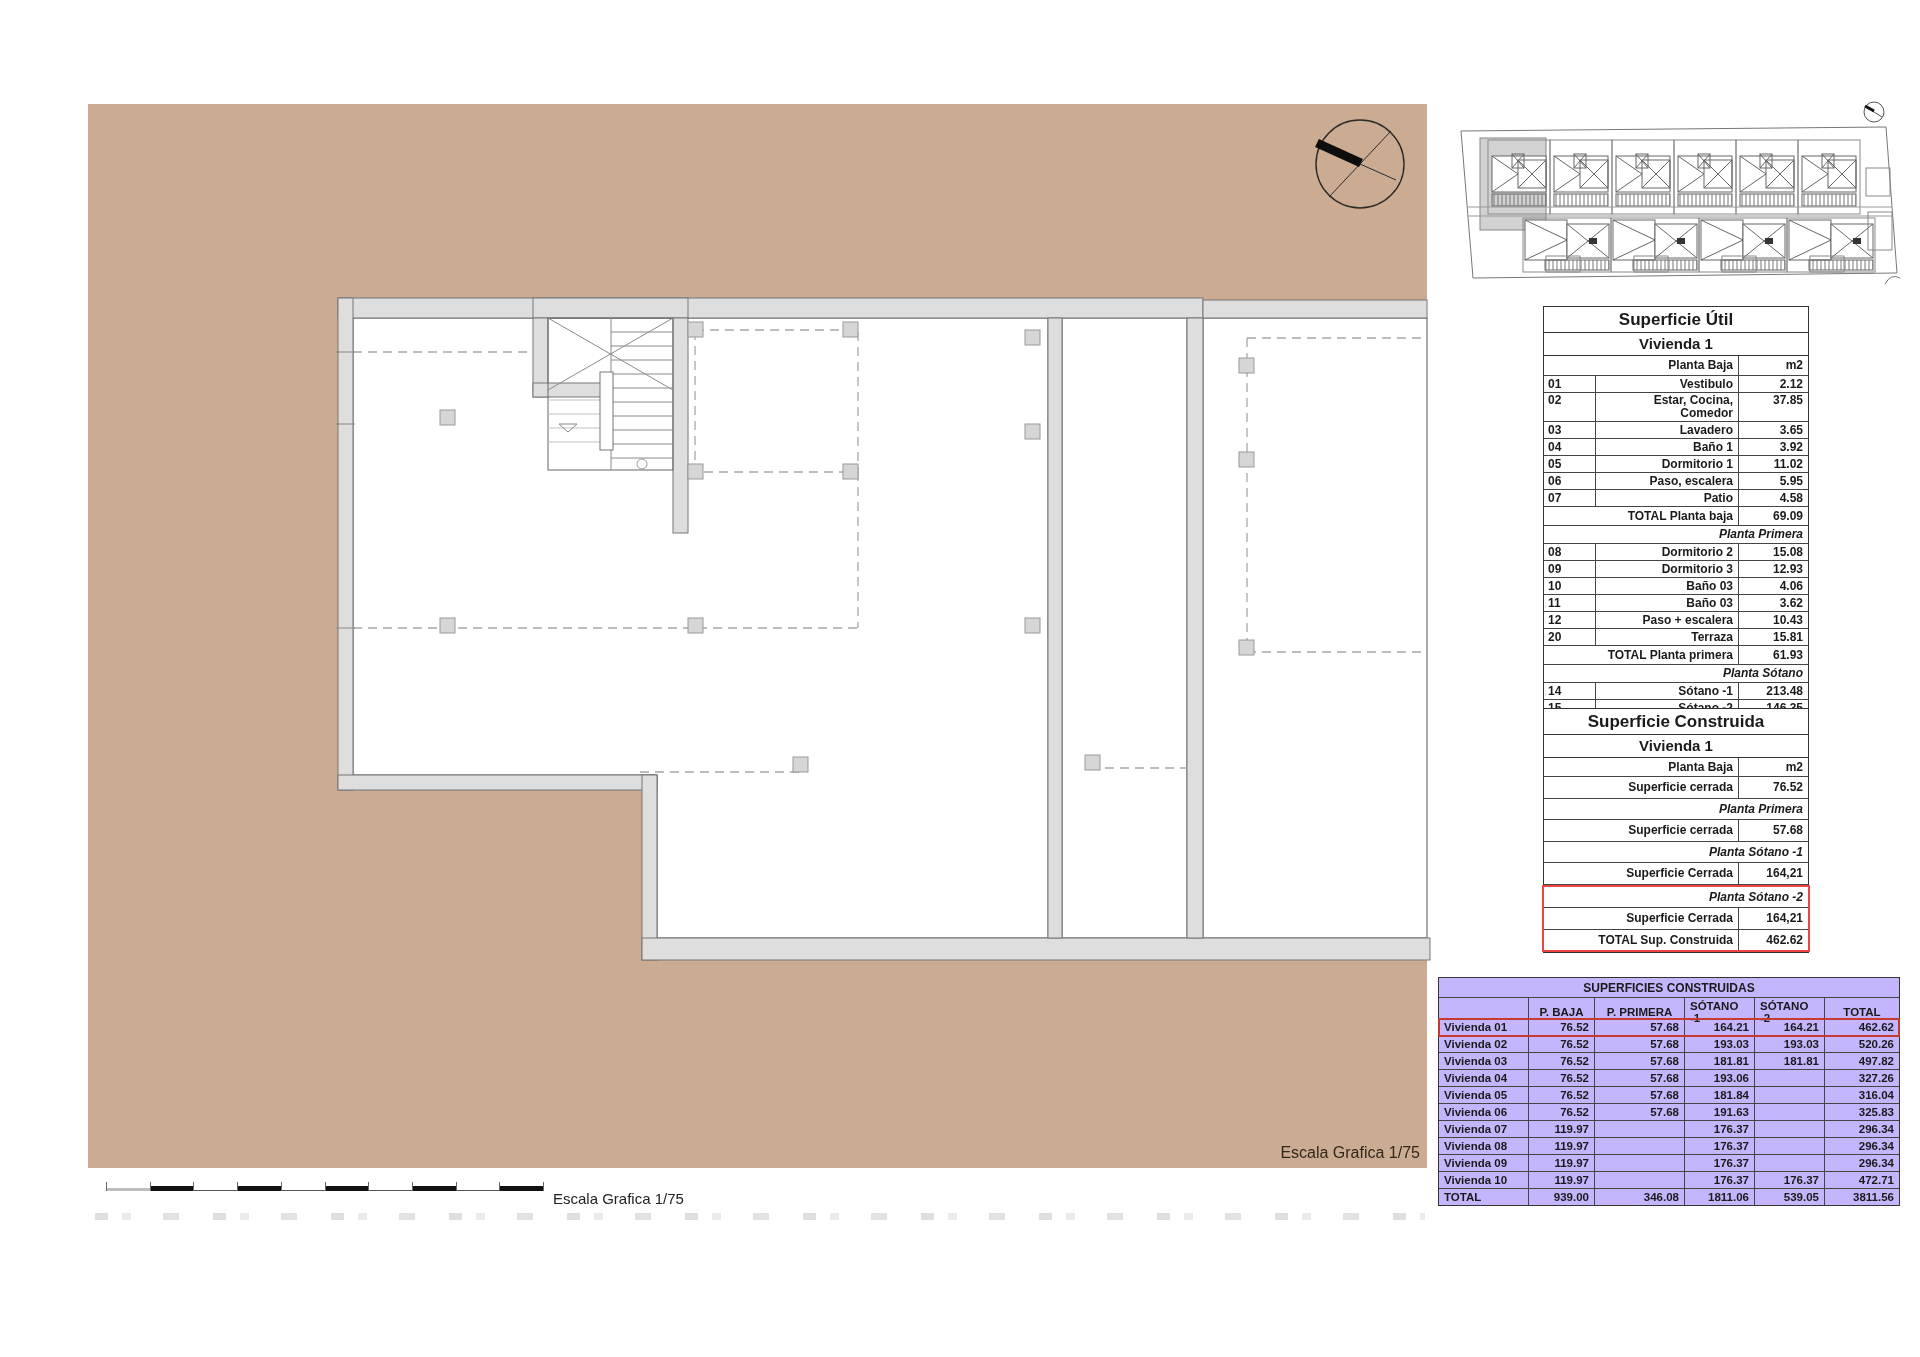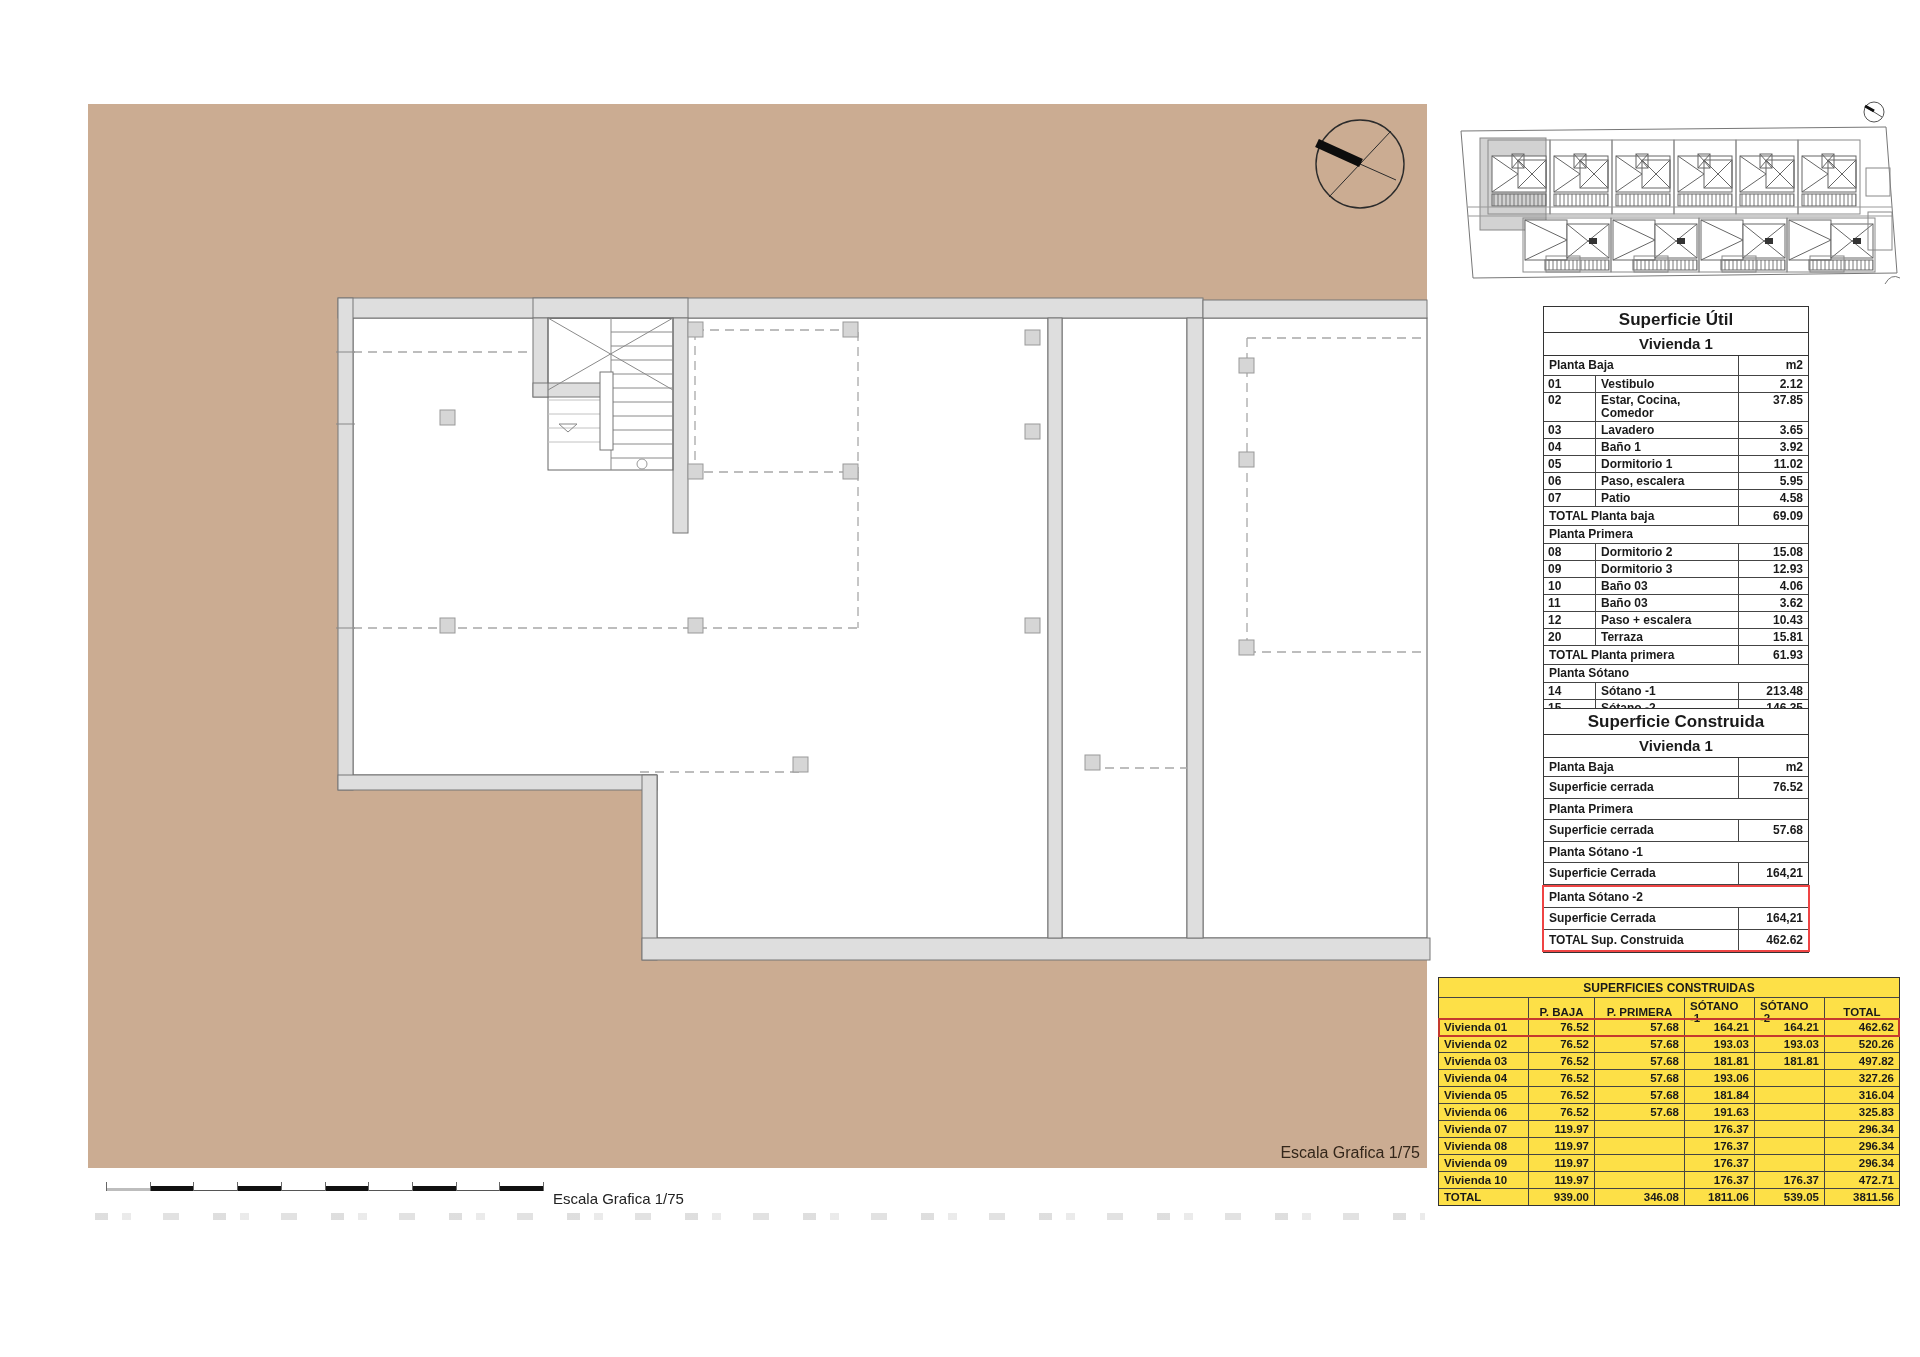--- a/index.html
+++ b/index.html
@@ -7,40 +7,40 @@
         font-family:"Liberation Sans", sans-serif;color:#1a1a1a;margin-left:40px;}
   .terrain{position:absolute;left:48px;top:104px;width:1339px;height:1064px;background:#cbac92;}
   .plan-svg{position:absolute;left:0;top:0;pointer-events:none;}
 
   
   .stable{position:absolute;background:#fff;border:1.5px solid #333;box-sizing:border-box;}
   .trow{display:flex;align-items:center;border-bottom:1px solid #444;box-sizing:border-box;
         font-size:12px;font-weight:bold;line-height:1.05;}
   .trow:last-child{border-bottom:none;}
   .trow .num{width:52px;padding:1px 4px;border-right:1px solid #444;align-self:stretch;display:flex;align-items:center;box-sizing:border-box;}
-  .trow .lbl{flex:1;padding:1px 5px;}
+  .trow .lbl{flex:1;padding:1px 5px;text-align:right;}
   .trow .val{width:70px;padding:1px 5px;text-align:right;border-left:1px solid #444;align-self:stretch;display:flex;align-items:center;justify-content:flex-end;box-sizing:border-box;}
   .trow.title,.trow.subtitle{justify-content:center;border-bottom:1px solid #333;}
   .trow.title{height:26px;font-size:17px;}
   .trow.subtitle{height:23px;font-size:15px;}
   .trow.header{height:20px;}
   .trow.item{height:17px;}
   .trow.item_tall{height:29px;align-items:flex-start;}
   .trow.item_tall .num,.trow.item_tall .val{align-items:flex-start;padding-top:1px;}
-  .trow.section{height:18px;}
+  .trow.section{height:18px;font-style:italic;}
   .trow.total{height:19px;}
   .trow.value{height:22px;}
   #cons-table .trow.section{height:21px;}
   #cons-table .trow.header{height:19px;}
   #cons-table .trow.total{height:20px;}
   .red-group{border:2px solid #ef4444;margin:0 -2px;}
   .red-group .trow{font-weight:bold;}
 
   
-  #sum-table{position:absolute;left:1398px;top:977px;width:462px;background:#fde047;border:1.5px solid #333;box-sizing:border-box;}
+  #sum-table{position:absolute;left:1398px;top:977px;width:462px;background:#c4b5fd;border:1.5px solid #333;box-sizing:border-box;}
   .sum-title{height:19px;display:flex;align-items:center;justify-content:center;font-size:12px;font-weight:bold;border-bottom:1px solid #444;}
   .sum-row{display:grid;grid-template-columns:90px 66px 90px 70px 70px 1fr;border-bottom:1px solid #444;box-sizing:border-box;}
   .sum-row:last-child{border-bottom:none;}
   .sum-row>div{padding:2px 5px;font-size:11.5px;font-weight:bold;border-right:1px solid #444;box-sizing:border-box;
                display:flex;align-items:center;}
   .sum-row>div:last-child{border-right:none;}
   .sum-row .c-val{justify-content:flex-end;}
   .sum-row.head{height:21px;}
   .sum-row.head>div{justify-content:center;}
   .sum-row.hl{outline:2px solid #c43a2e;outline-offset:-1px;position:relative;z-index:2;}

